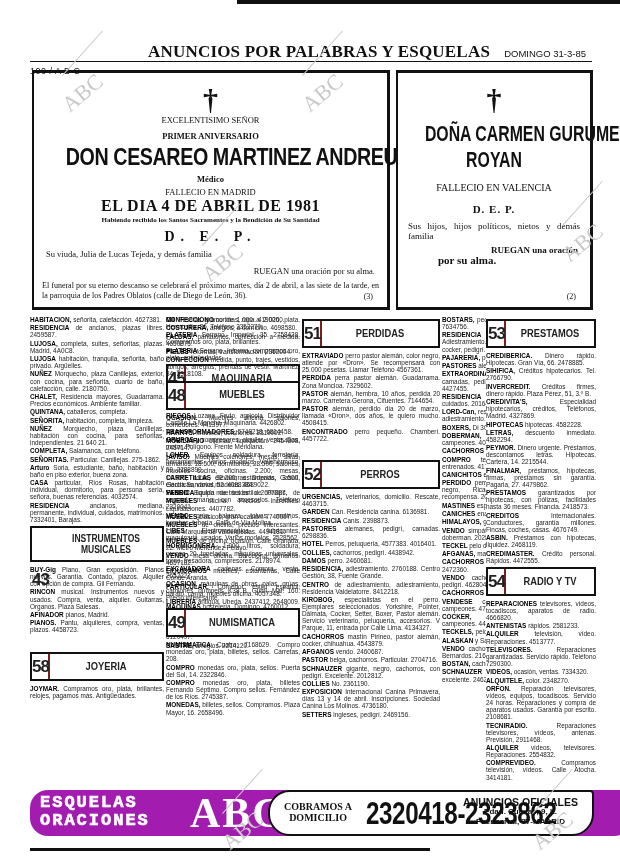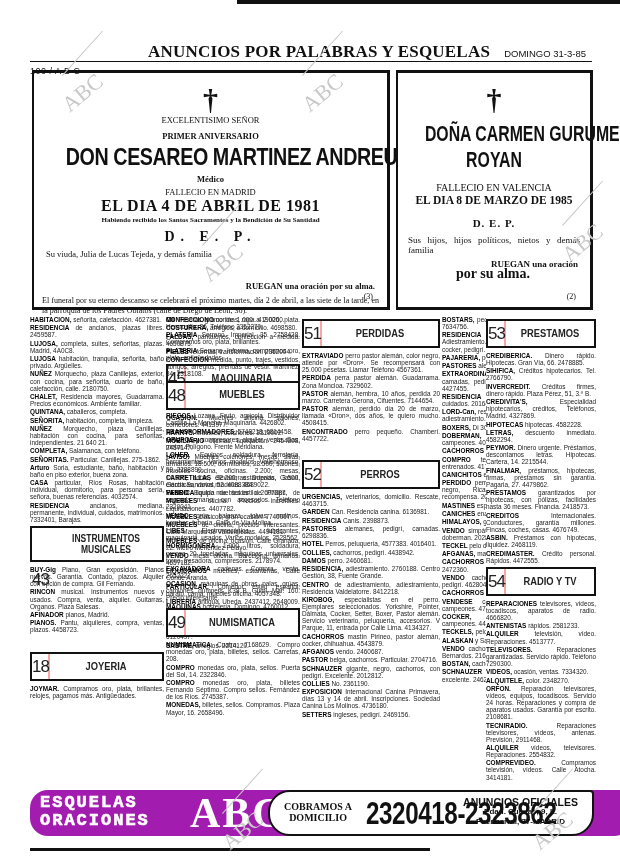--- a/index.html
+++ b/index.html
@@ -28,21 +28,21 @@
   .right-txt { text-align: right; padding: 0 12px; font-size: 8.5px; line-height: 10px; }
   .just-txt { text-align: justify; padding: 0 8px; font-size: 8px; line-height: 9.5px; }
   .num { position: absolute; right: 14px; bottom: 6px; font-size: 8px; }
 
   .col { position: absolute; top: 316px; width: 134px; font-size: 6.4px; line-height: 7.1px; text-align: justify; color: #222; }
   .col p { margin-bottom: 1.2px; }
   .col b { font-weight: bold; color: #000; }
   .c1 { left: 30px; } .c2 { left: 166px; } .c3 { left: 302px; }
 
   .sechead { display: flex; height: 29px; border: 2px solid #111; margin: 3px 0 4px; background: #fff; }
-  .sechead .n { width: 18px; border-right: 2px solid #fca5a5; font-family: "Liberation Sans", sans-serif; font-weight: normal; font-size: 17px; line-height: 25px; text-align: center; letter-spacing: -1px; }
+  .sechead .n { width: 18px; border-right: 2px solid #7f1d1d; font-family: "Liberation Sans", sans-serif; font-weight: bold; font-size: 17px; line-height: 25px; text-align: center; letter-spacing: -1px; }
   .sechead .lbl { flex: 1; display: flex; align-items: center; justify-content: center; font-weight: bold; font-size: 11px; transform: scaleX(0.85); white-space: nowrap; }
   .sechead.tall { height: 36px; }
   .sechead.tall .n { line-height: 32px; margin-top: 36px; }
   .sechead.tall .lbl { font-size: 10px; line-height: 11px; text-align: center; flex-direction: column; }
   .gap { height: 14px; }
 
   .footer { position: absolute; left: 30px; top: 790px; width: 604px; height: 46px; background: #a21caf; border-radius: 18px 4px 20px 18px; color: #fff; }
   .f-esq { position: absolute; left: 10px; top: 4px; font-family: "Liberation Mono", monospace; font-weight: bold; font-size: 17px; line-height: 18px; letter-spacing: 2px; color: #fff; -webkit-text-stroke: 0.6px #fff; }
   .f-esq span { display: block; }
   .f-abc { position: absolute; left: 160px; top: 0; font-family: "Liberation Serif", serif; font-weight: bold; font-size: 42px; line-height: 46px; letter-spacing: 2px; color: #fff; }
@@ -71,35 +71,34 @@
   <div class="cross">†</div>
   <div class="ln-small">EXCELENTISIMO SEÑOR</div>
   <div class="ln-small" style="font-weight:bold;margin-top:6px">PRIMER ANIVERSARIO</div>
   <div class="name1">DON CESAREO MARTINEZ ANDREU</div>
   <div class="ln-small" style="font-weight:bold;margin-top:3px">Médico</div>
   <div class="ln-small" style="margin-top:3px">FALLECIO EN MADRID</div>
   <div class="date1">EL DIA 4 DE ABRIL DE 1981</div>
   <div class="ln-small" style="font-size:7px;font-weight:bold">Habiendo recibido los Santos Sacramentos y la Bendición de Su Santidad</div>
   <div class="dep">D. E. P.</div>
   <div class="left-txt">Su viuda, Julia de Lucas Tejeda, y demás familia</div>
-  <div class="right-txt" style="margin-top:22px;font-weight:bold">RUEGAN una oración por su alma.</div>
+  <div class="right-txt" style="margin-top:7px;font-weight:normal">RUEGAN una oración por su alma.</div>
   <div class="just-txt" style="margin-top:5px">El funeral por su eterno descanso se celebrará el próximo martes, día 2 de abril, a las siete de la tarde, en la parroquia de los Padres Oblatos (calle de Diego de León, 36).</div>
   <span class="num">(3)</span>
 </div>
 
 <div class="esq2">
   <div class="cross">†</div>
   <div class="name2" style="margin-top:6px">DOÑA CARMEN GURUMETA</div>
   <div class="name2">ROYAN</div>
   <div class="ln-small" style="font-size:10px;margin-top:10px">FALLECIO EN VALENCIA</div>
-  <div class="date2">EL DIA 8 DE MARZO DE 1985</div>
   <div class="dep2">D. E. P.</div>
   <div class="just-txt" style="font-size:9px;line-height:10px;padding:0 10px">Sus hijos, hijos políticos, nietos y demás familia</div>
   <div class="right-txt" style="font-size:9px;font-weight:bold;margin-top:4px">RUEGAN una oración</div>
-  <div class="left-txt" style="font-size:14px;font-weight:bold;padding-left:58px">por su alma.</div>
+  <div class="left-txt" style="font-size:11px;font-weight:bold;padding-left:40px">por su alma.</div>
   <span class="num">(2)</span>
 </div>
 
 <div class="col c1" style="max-height: 470px; overflow: hidden;">
   <div>
       <p><b>HABITACION, </b><span>señorita, calefacción. 4627381.</span></p>
       <p><b>RESIDENCIA </b><span>de ancianos, plazas libres. 2459587.</span></p>
       <p><b>LUJOSA, </b><span>completa, suites, señoritas, plazas. Madrid, 4A0C8.</span></p>
       <p><b>LUJOSA </b><span>habitación, tranquila, señorita, baño privado. Argüelles.</span></p>
       <p><b>NUÑEZ </b><span>Morquecho, plaza Canillejas, exterior, con cocina, para señorita, cuarto de baño, calefacción, calle. 2180750.</span></p>
@@ -121,21 +120,21 @@
     </div>
   </div>
   <div>
       <p><b>BUY-Gig </b><span>Piano, Gran exposición. Pianos nuevos. Garantía. Contado, plazos. Alquiler con opción de compra. Gil Fernando.</span></p>
       <p><b>RINCON </b><span>musical. Instrumentos nuevos y usados. Compra, venta, alquiler. Guitarras, Organos. Plaza Salesas.</span></p>
       <p><b>AFINADOR </b><span>pianos, Madrid.</span></p>
       <p><b>PIANOS. </b><span>Pantu, alquileres, compra, ventas, plazos. 4458723.</span></p>
     </div>
   <div class="gap"></div>
   <div class="sechead">
-    <div class="n">18</div>
+    <div class="n">58</div>
     <div class="lbl">JOYERIA</div>
   </div>
   <div>
       <p><b>JOYMAR. </b><span>Compramos oro, plata, brillantes, relojes, pagamos más. Antigüedades.</span></p>
     </div>
 </div>
 
 <div class="col c2" style="max-height: 470px; overflow: hidden;">
   <div>
       <p><b>Mil </b><span>Pesetas gramo de 1.000 a 2.000, plata. Hermosilla, 36. Teléfono 2352270.</span></p>

